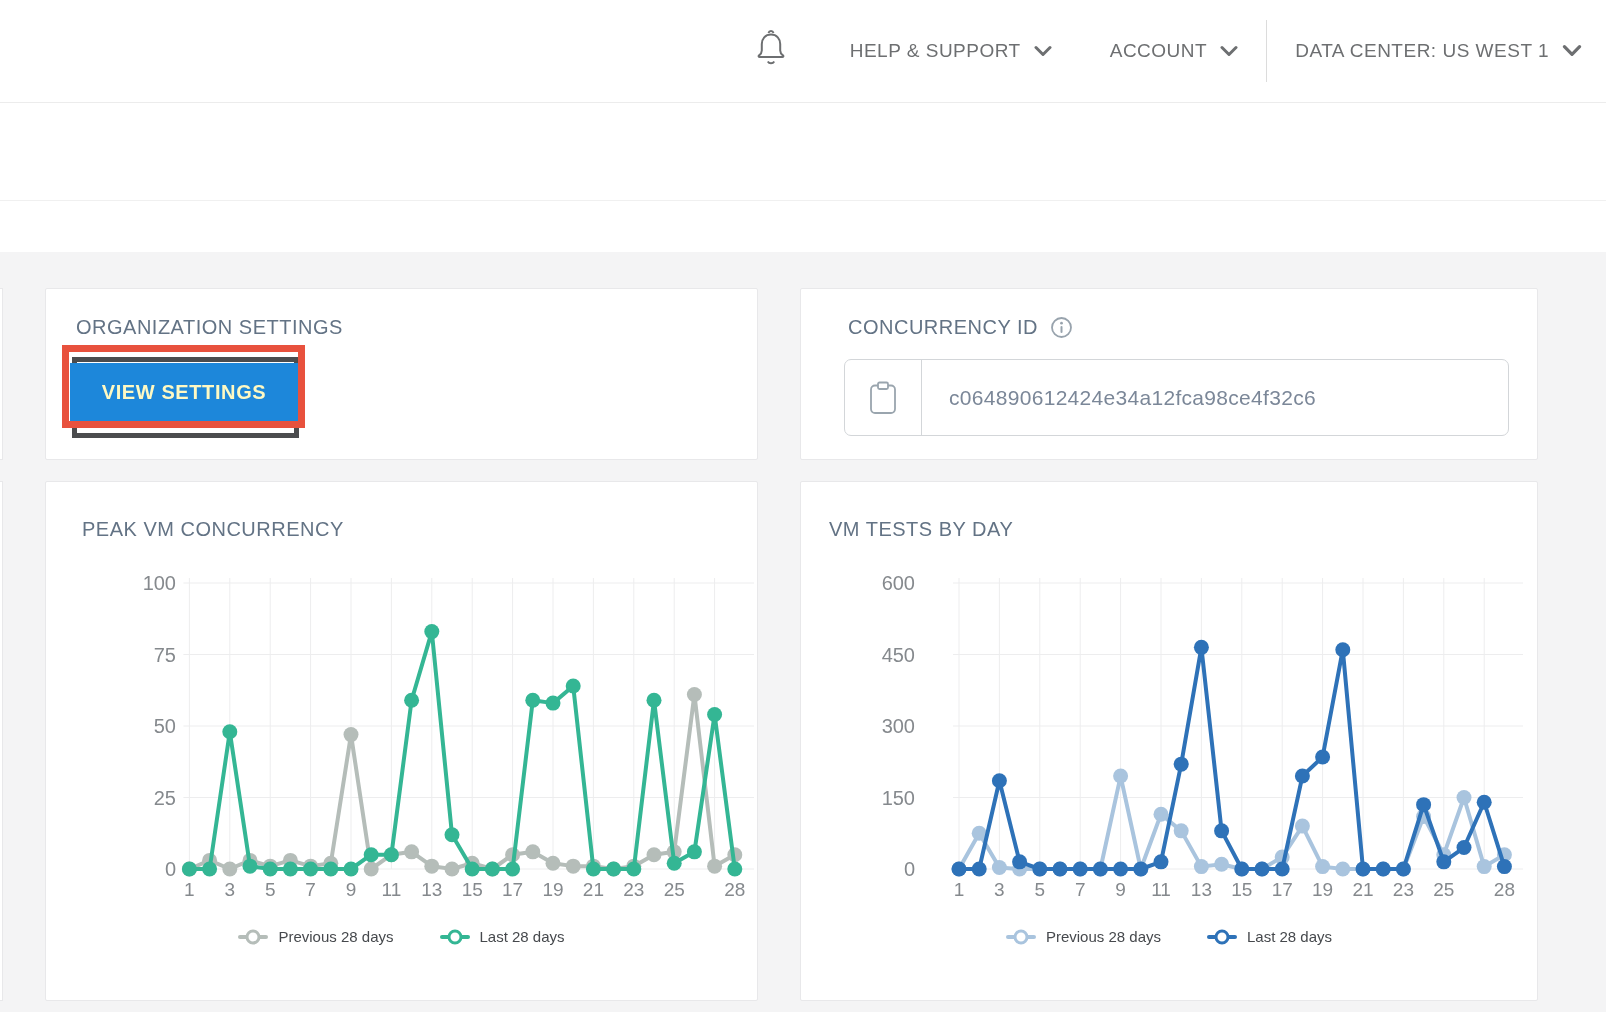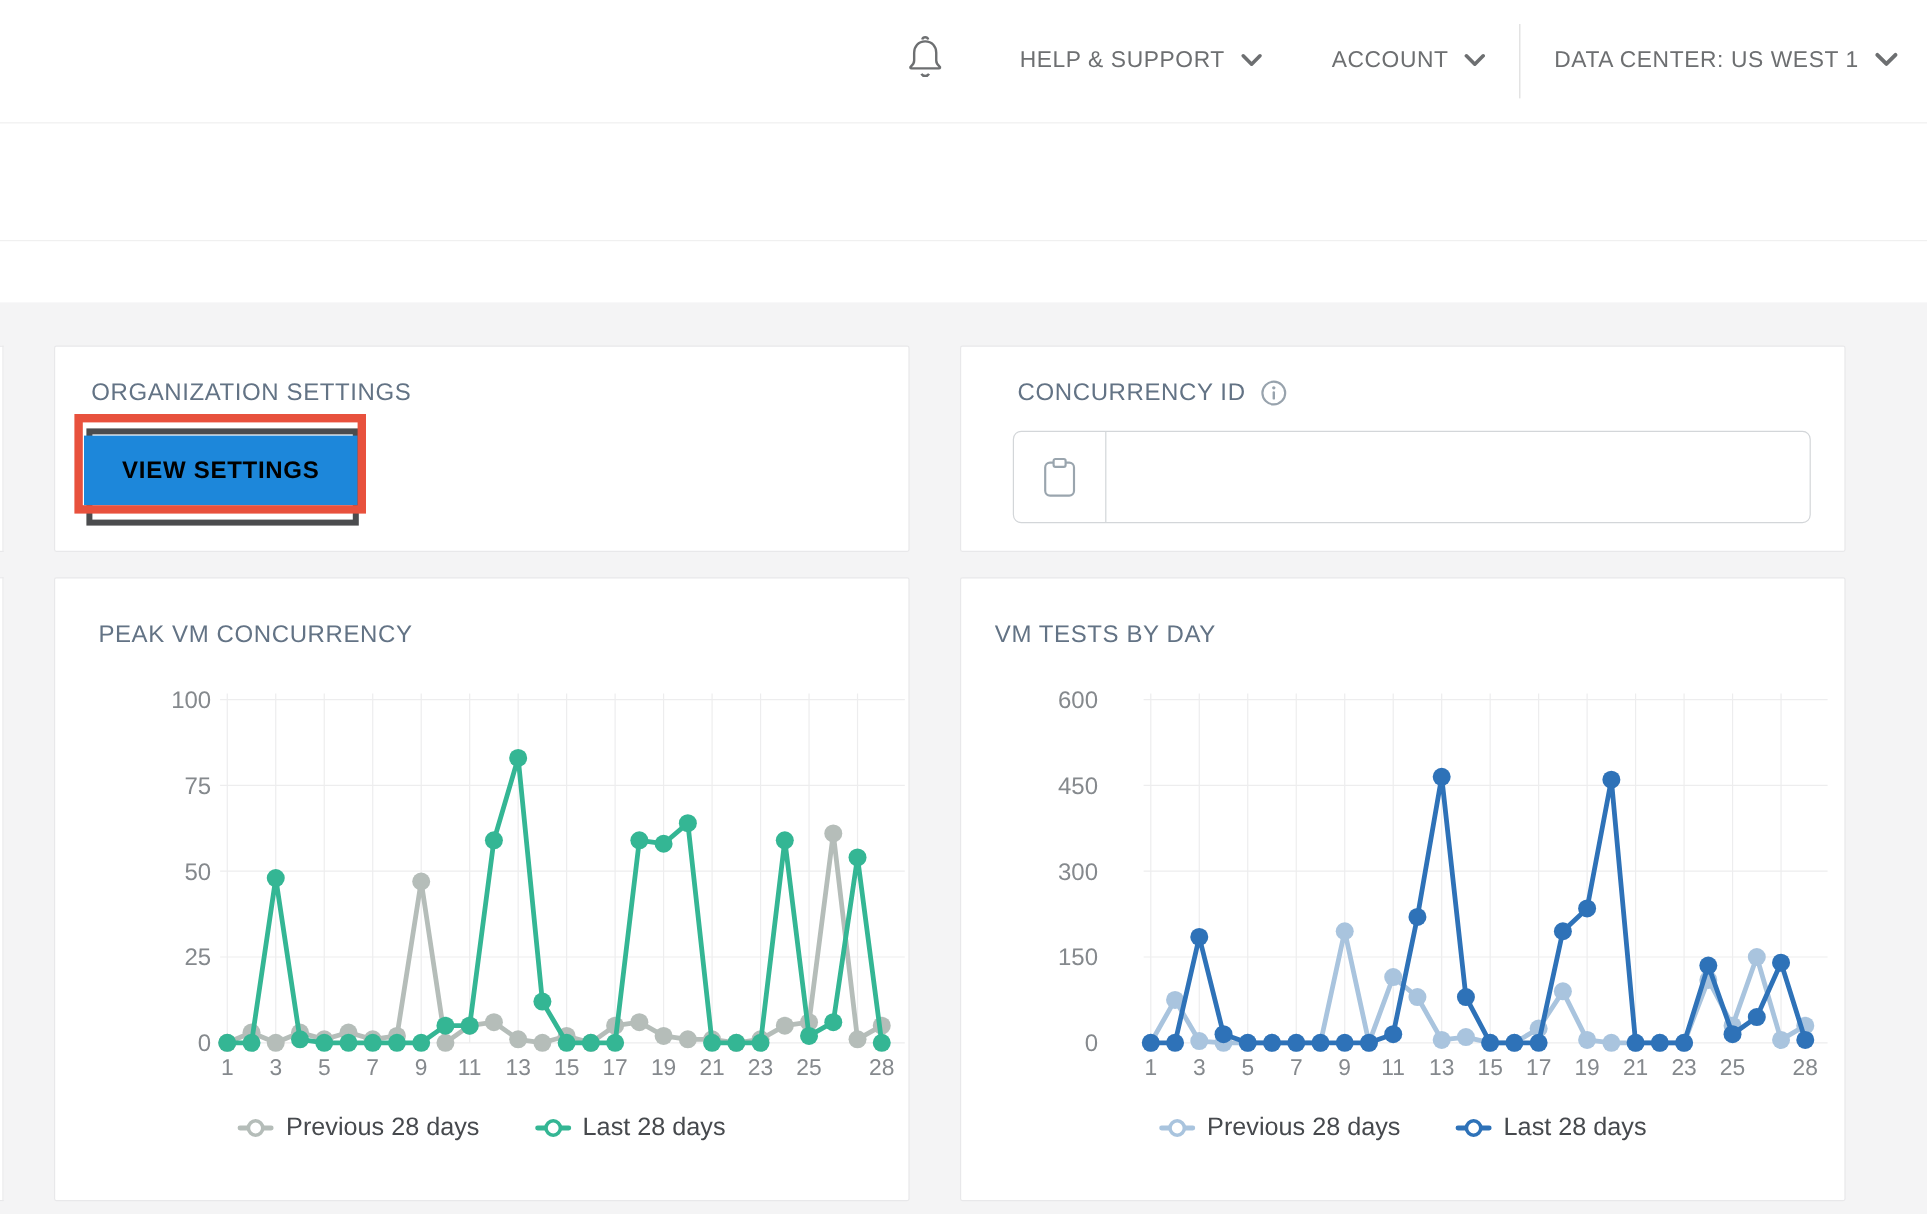--- a/index.html
+++ b/index.html
@@ -36,37 +36,37 @@
   #sliver-1 { left:0; top:288px; height:172px; }
   #sliver-2 { left:0; top:481px; height:520px; }
 
   
   .annot-wrap { position:absolute; left:16px; top:56px; width:243px; height:83px; }
   .annot-dark { position:absolute; left:10px; top:12px; width:227px; height:81px;
                 border:5px solid #4b4c4e; z-index:0; }
   .annot-red  { position:absolute; left:0; top:0; width:243px; height:83px;
                 border:7px solid #e8513d; z-index:2; }
   .btn-primary { position:absolute; left:8px; top:18px; width:228px; height:58px; z-index:1;
-                 background:#1d87da; color:#000000; border:none; font-family:inherit;
+                 background:#1d87da; color:#fef9c3; border:none; font-family:inherit;
                  font-size:20px; font-weight:700; letter-spacing:.6px; cursor:pointer; }
 
   
   .title-row { position:absolute; left:47px; top:27px; display:flex; align-items:center; gap:12px; }
   .org-id-box { position:absolute; left:43px; top:70px; width:665px; height:77px; background:#fff;
                 border:1px solid #d3d6d9; border-radius:7px; display:flex; align-items:stretch; }
   .clip-cell { width:77px; border-right:1px solid #d3d6d9; display:flex; align-items:center;
                justify-content:center; cursor:pointer; }
   .org-id-value { display:flex; align-items:center; padding-left:27px; font-size:21px;
                   color:#7b8798; letter-spacing:.3px; }
 
   
   .chart-svg { position:absolute; left:0; top:0; }
   .chart-legend { position:absolute; left:0; right:0; top:446px; display:flex;
                   justify-content:center; gap:46px; }
-  .legend-item { display:flex; align-items:center; gap:10px; font-size:21px; color:#46494d; cursor:pointer; }
+  .legend-item { display:flex; align-items:center; gap:10px; font-size:15px; color:#46494d; cursor:pointer; }
   .legend-marker { position:relative; width:30px; height:4px; border-radius:2px; background:var(--c); }
   .legend-marker::after { content:""; position:absolute; left:50%; top:50%;
                           transform:translate(-50%,-50%); width:9px; height:9px; border-radius:50%;
                           background:#fff; border:3.5px solid var(--c); }
 </style>
 </head>
 <body>
 
 <div class="page">
 
@@ -135,20 +135,21 @@
         </svg>
       </span>
     </div>
     <div class="org-id-box">
       <span class="clip-cell">
         <svg width="28" height="34" viewBox="0 0 28 34" fill="none">
           <rect x="2" y="4.5" width="24" height="27.5" rx="4" stroke="#9aa5ae" stroke-width="1.8"></rect>
           <rect x="9" y="1.5" width="10" height="6.5" rx="1.5" fill="#fff" stroke="#9aa5ae" stroke-width="1.8"></rect>
         </svg>
       </span>
+      <span class="org-id-value">c064890612424e34a12fca98ce4f32c6</span>
     </div>
   </section>
 
   <section class="card" id="card-peak">
     <h2 class="card-title" style="left:36px; top:36px;">PEAK VM CONCURRENCY</h2>
     <svg class="chart-svg" width="713" height="520" viewBox="0 0 713 520">
         <line x1="143.4" y1="96" x2="143.4" y2="387" stroke="#ededee" stroke-width="1"></line>
         <line x1="183.8" y1="96" x2="183.8" y2="387" stroke="#ededee" stroke-width="1"></line>
         <line x1="224.2" y1="96" x2="224.2" y2="387" stroke="#ededee" stroke-width="1"></line>
         <line x1="264.6" y1="96" x2="264.6" y2="387" stroke="#ededee" stroke-width="1"></line>

